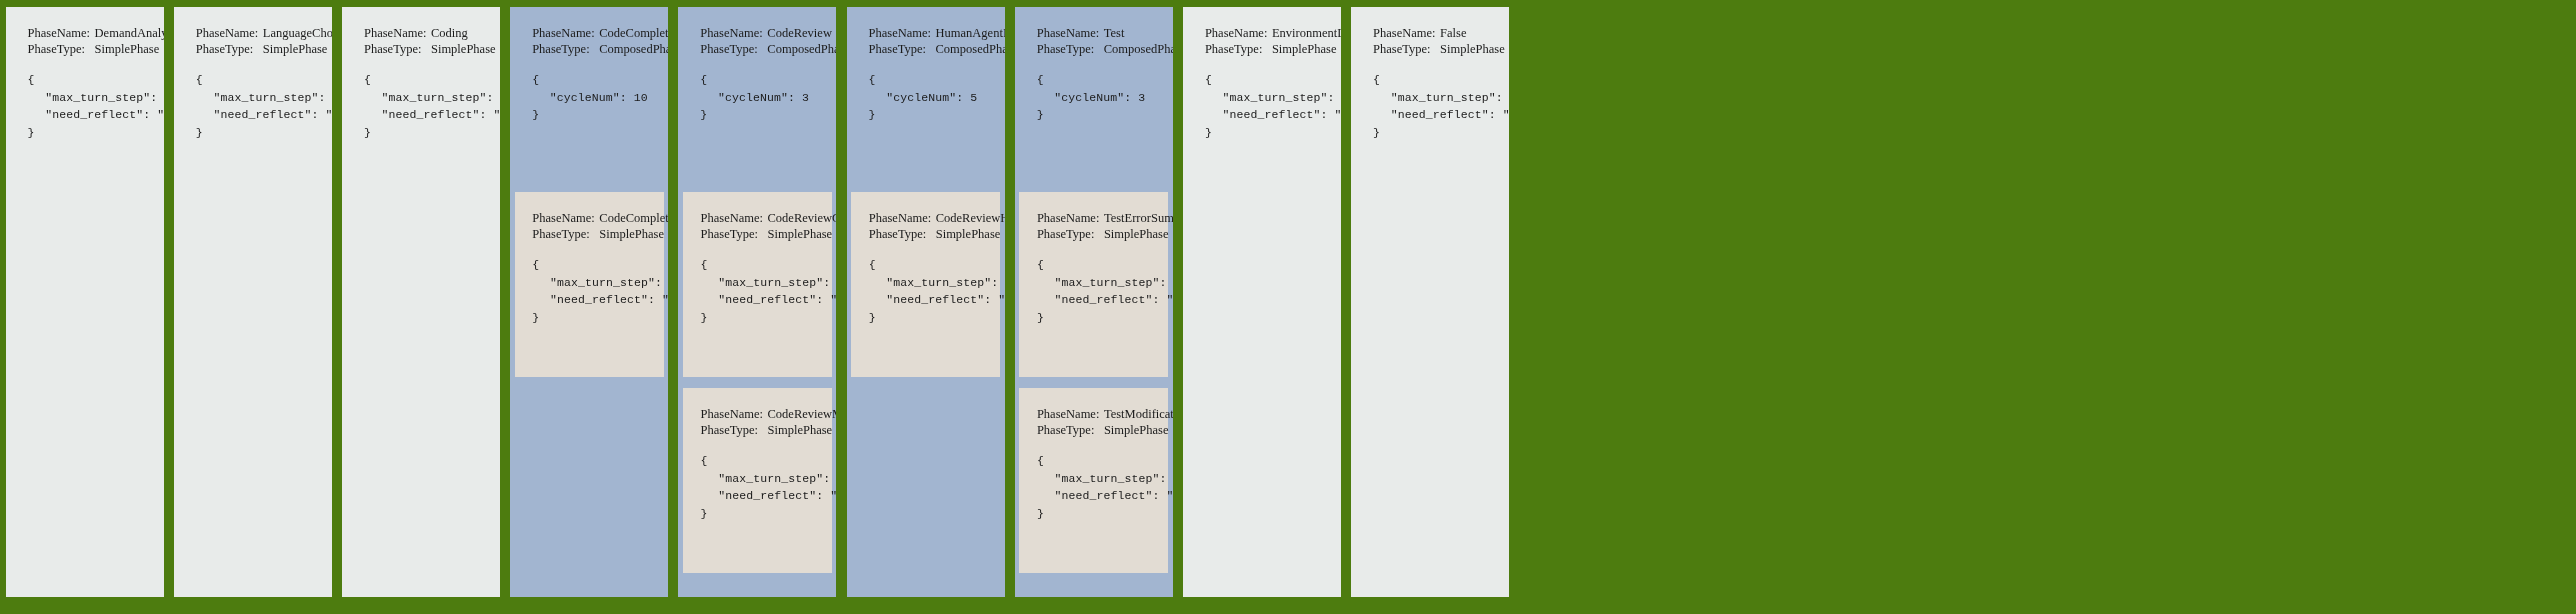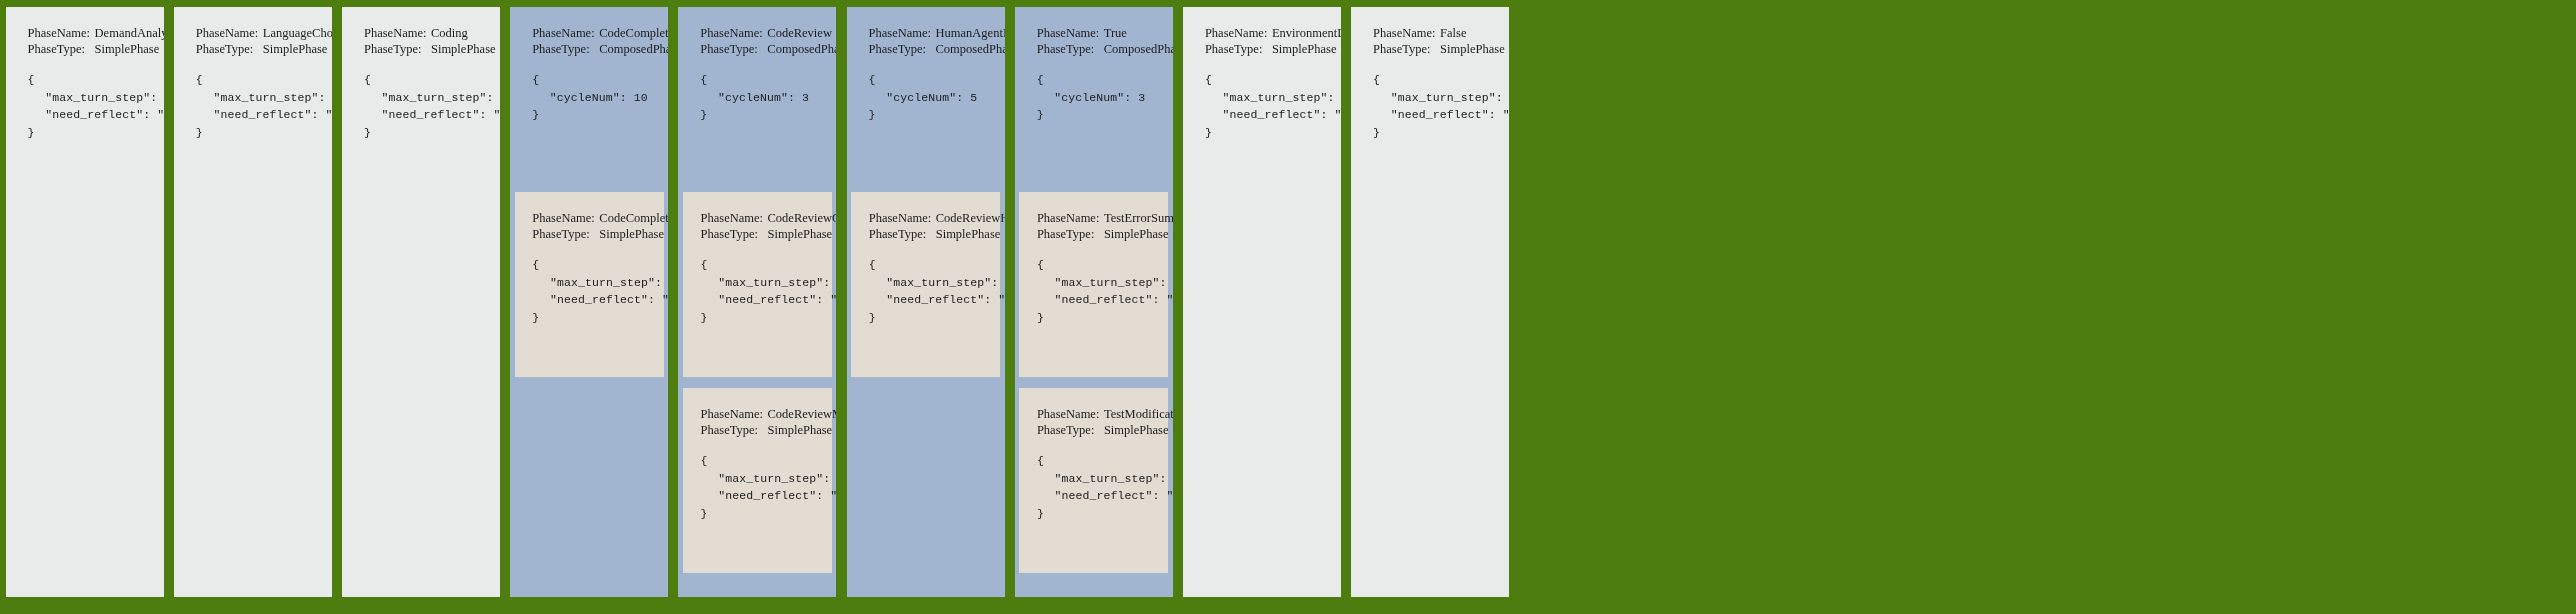--- a/index.html
+++ b/index.html
@@ -202,21 +202,21 @@
           <span class="meta-val">SimplePhase</span>
         </div>
         <div class="json"><span class="brace">{</span><span class="kv">"max_turn_step": 1,</span><span class="kv">"need_reflect": "False"</span><span class="brace">}</span></div>
       </div>
       <div class="grow spacer-blue"></div>
     </div>
     <div class="panel composed" style="width: 158px;">
       <div class="block outer" style="height: 185px;">
         <div class="meta-row">
           <span class="meta-key">PhaseName:</span>
-          <span class="meta-val">True</span>
+          <span class="meta-val">Test</span>
         </div>
         <div class="meta-row">
           <span class="meta-key">PhaseType:</span>
           <span class="meta-val">ComposedPhase</span>
         </div>
         <div class="json"><span class="brace">{</span><span class="kv">"cycleNum": 3</span><span class="brace">}</span></div>
       </div>
       <div class="block inner" style="height: 185px; margin-top: 0px;">
         <div class="meta-row">
           <span class="meta-key">PhaseName:</span>

